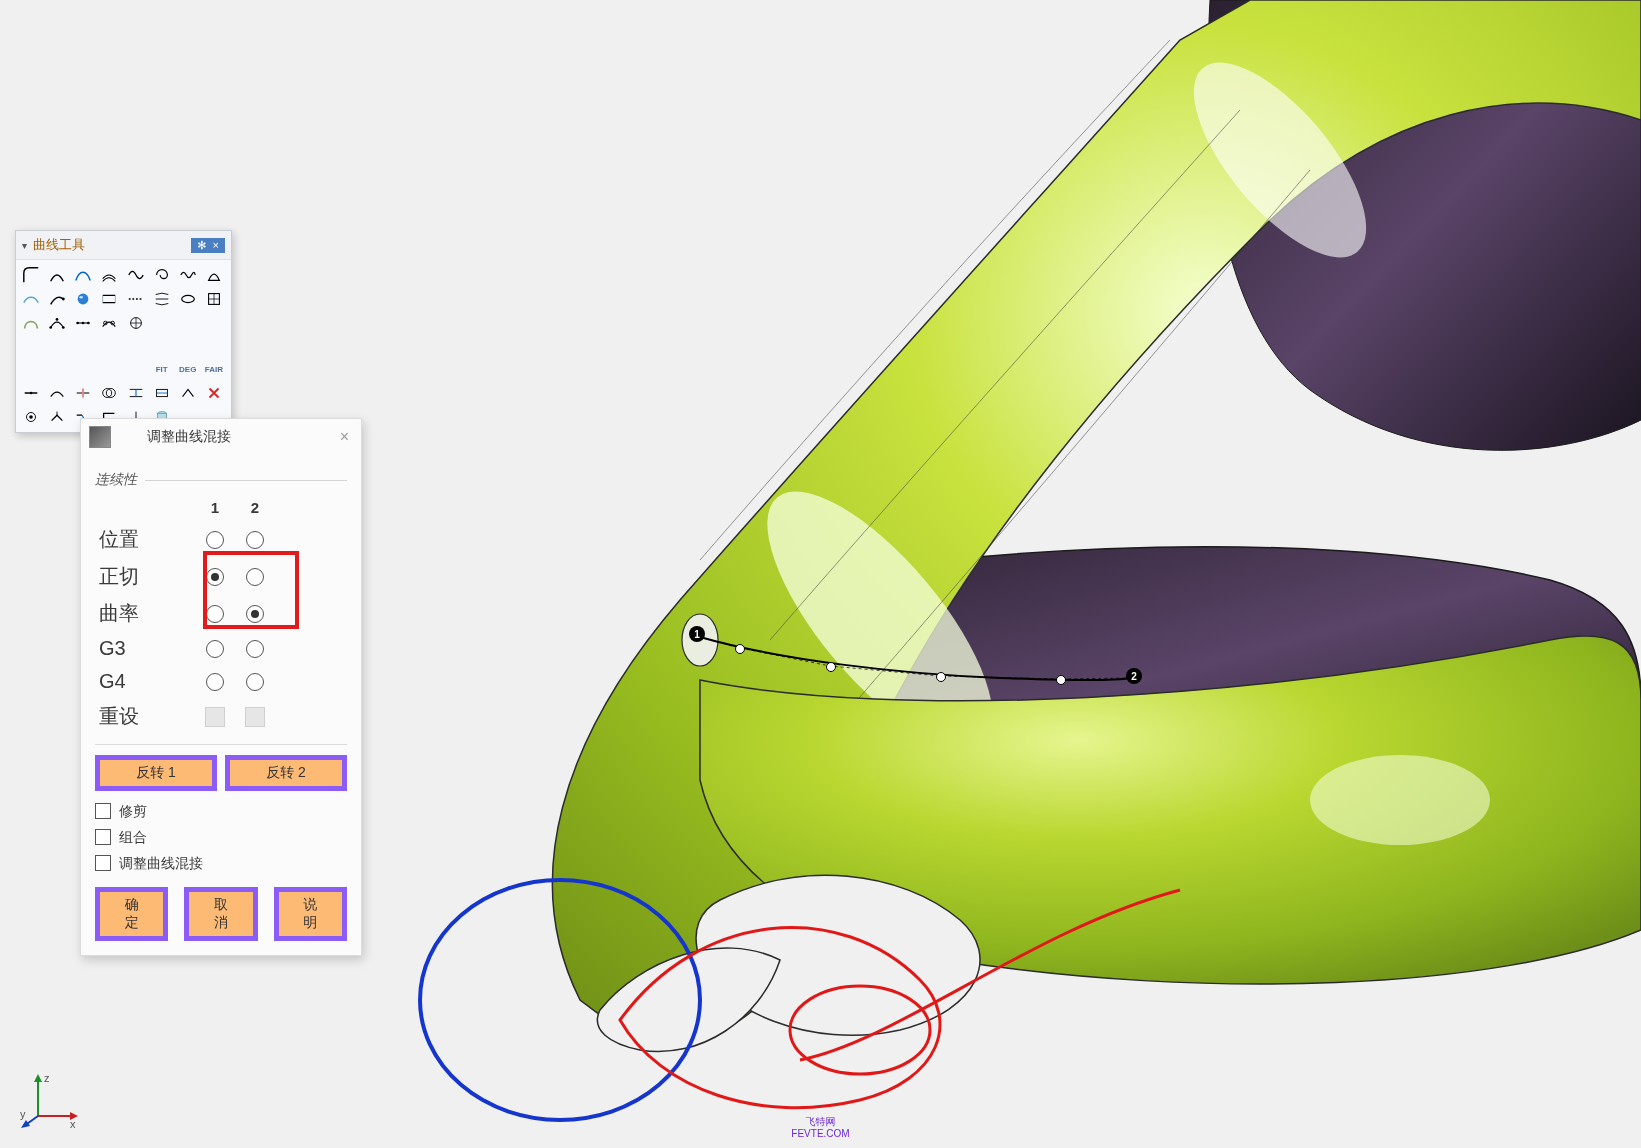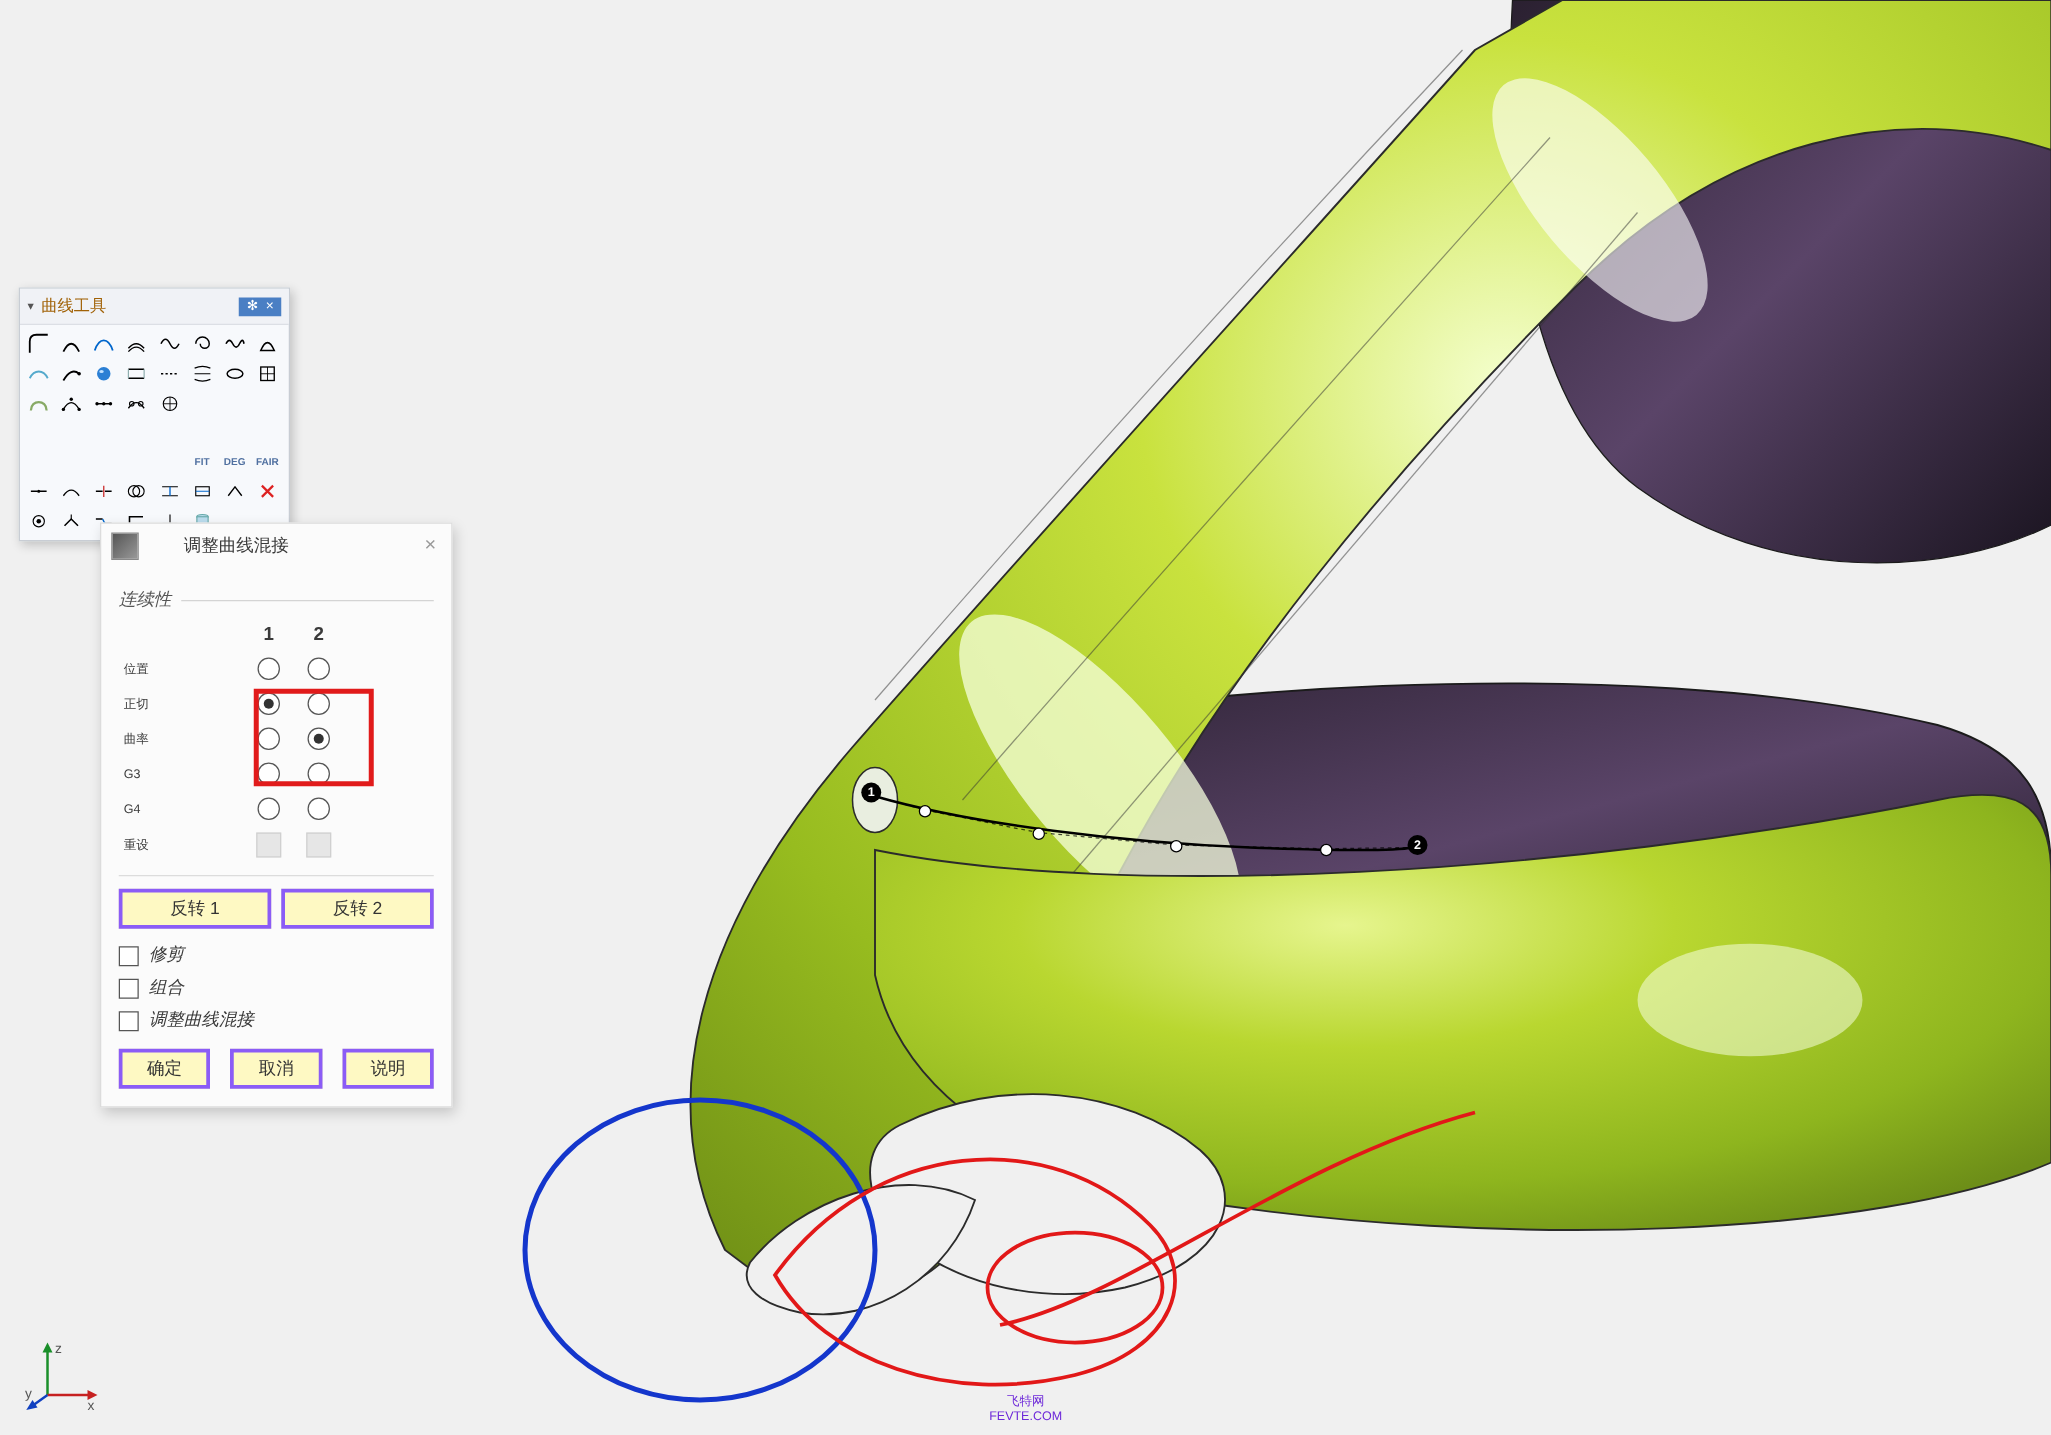--- a/index.html
+++ b/index.html
@@ -138,21 +138,21 @@
     grid-template-columns: 100px 40px 40px;
     row-gap: 10px;
     align-items: center;
     justify-items: center;
     margin-bottom: 14px;
     position: relative;
   }
   .continuity-grid .rowlabel {
     justify-self: start;
     padding-left: 4px;
-    font-size: 10px;
+    font-size: 20px;
   }
   .continuity-grid .colhead {
     font-weight: bold;
     font-size: 15px;
   }
   .radio {
     width: 16px;
     height: 16px;
     border: 1.5px solid #555;
     border-radius: 50%;
@@ -186,35 +186,34 @@
     background: #dcdcdc;
     margin: 10px 0;
   }
   .btn-row {
     display: flex;
     gap: 8px;
     margin-bottom: 12px;
   }
   .btn {
     flex: 1;
-    border: 3px solid #8b5cf6;
-    background: #fef9c3;
+    border: 5px solid #8b5cf6;
+    background: #fdba74;
     padding: 4px 18px;
     text-align: center;
     font-size: 14px;
     cursor: pointer;
     color: #333;
   }
   .check-row {
     display: flex;
-    align-items: flex-end;
+    align-items: flex-start;
     gap: 8px;
     margin: 8px 0;
     font-size: 14px;
-    font-style: italic;
   }
   .checkbox {
     width: 14px;
     height: 14px;
     border: 1.5px solid #555;
     background: #fff;
     cursor: pointer;
   }
   .action-row {
     display: flex;

